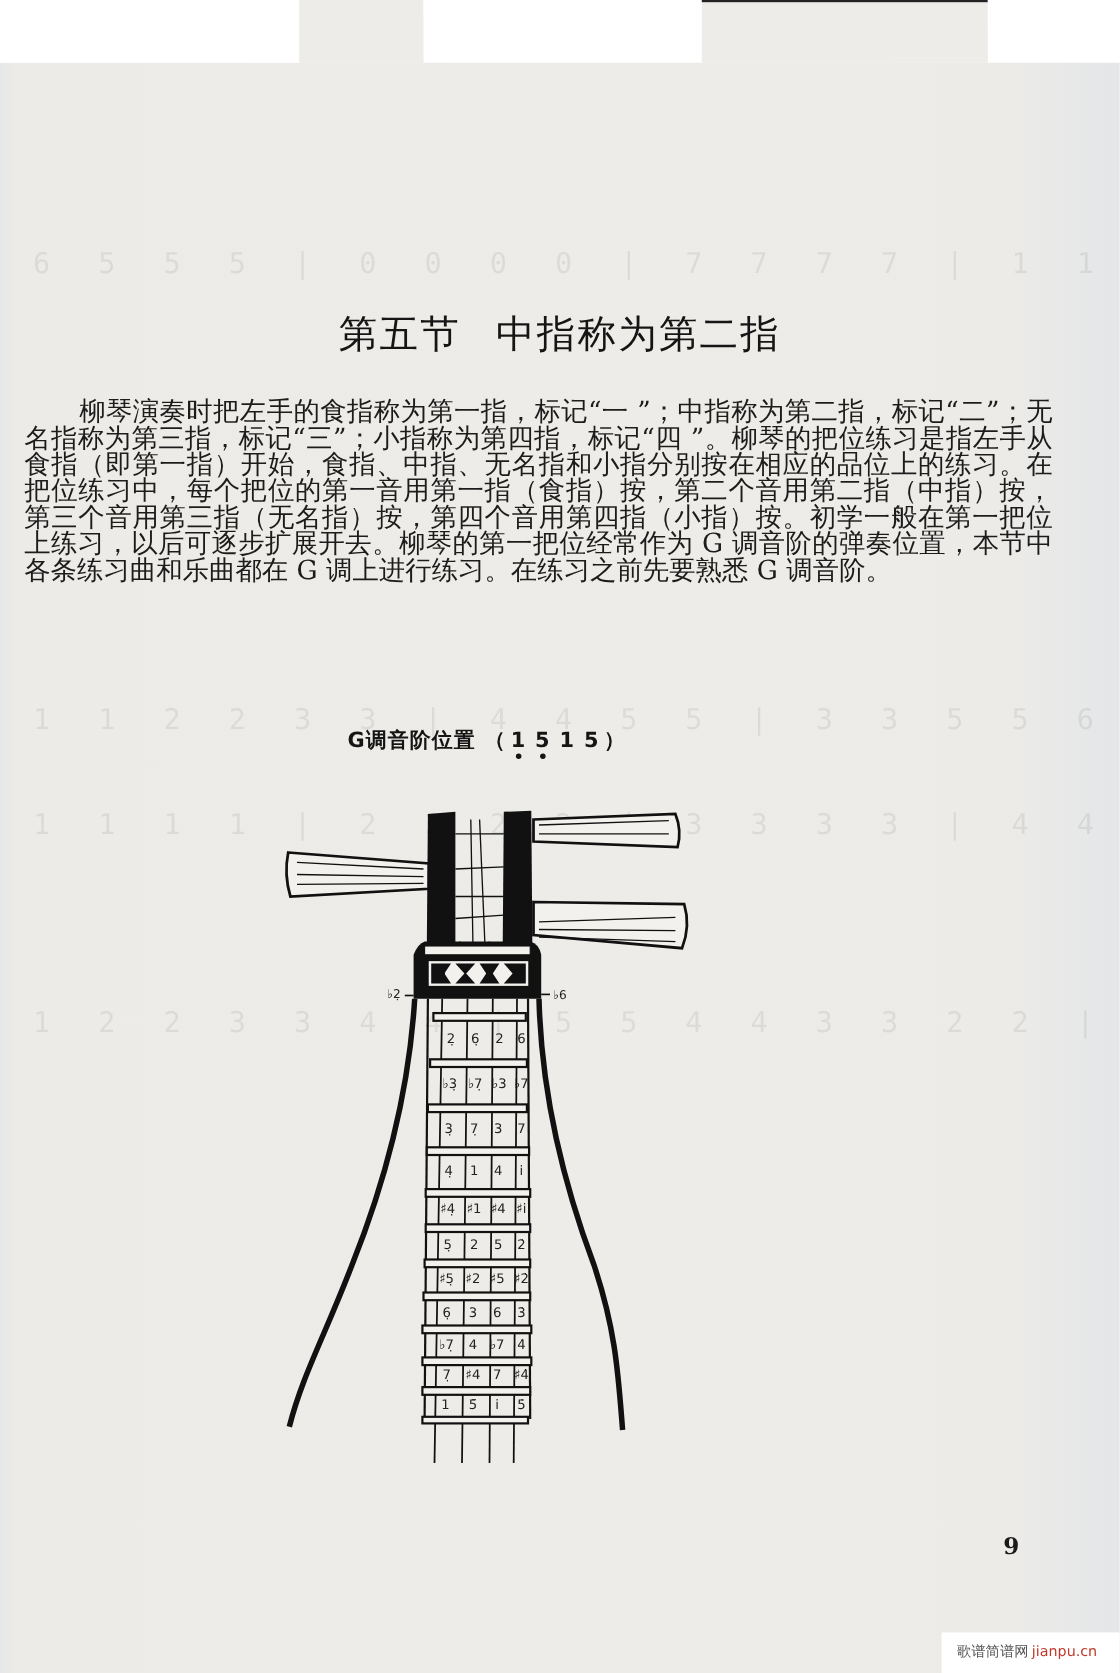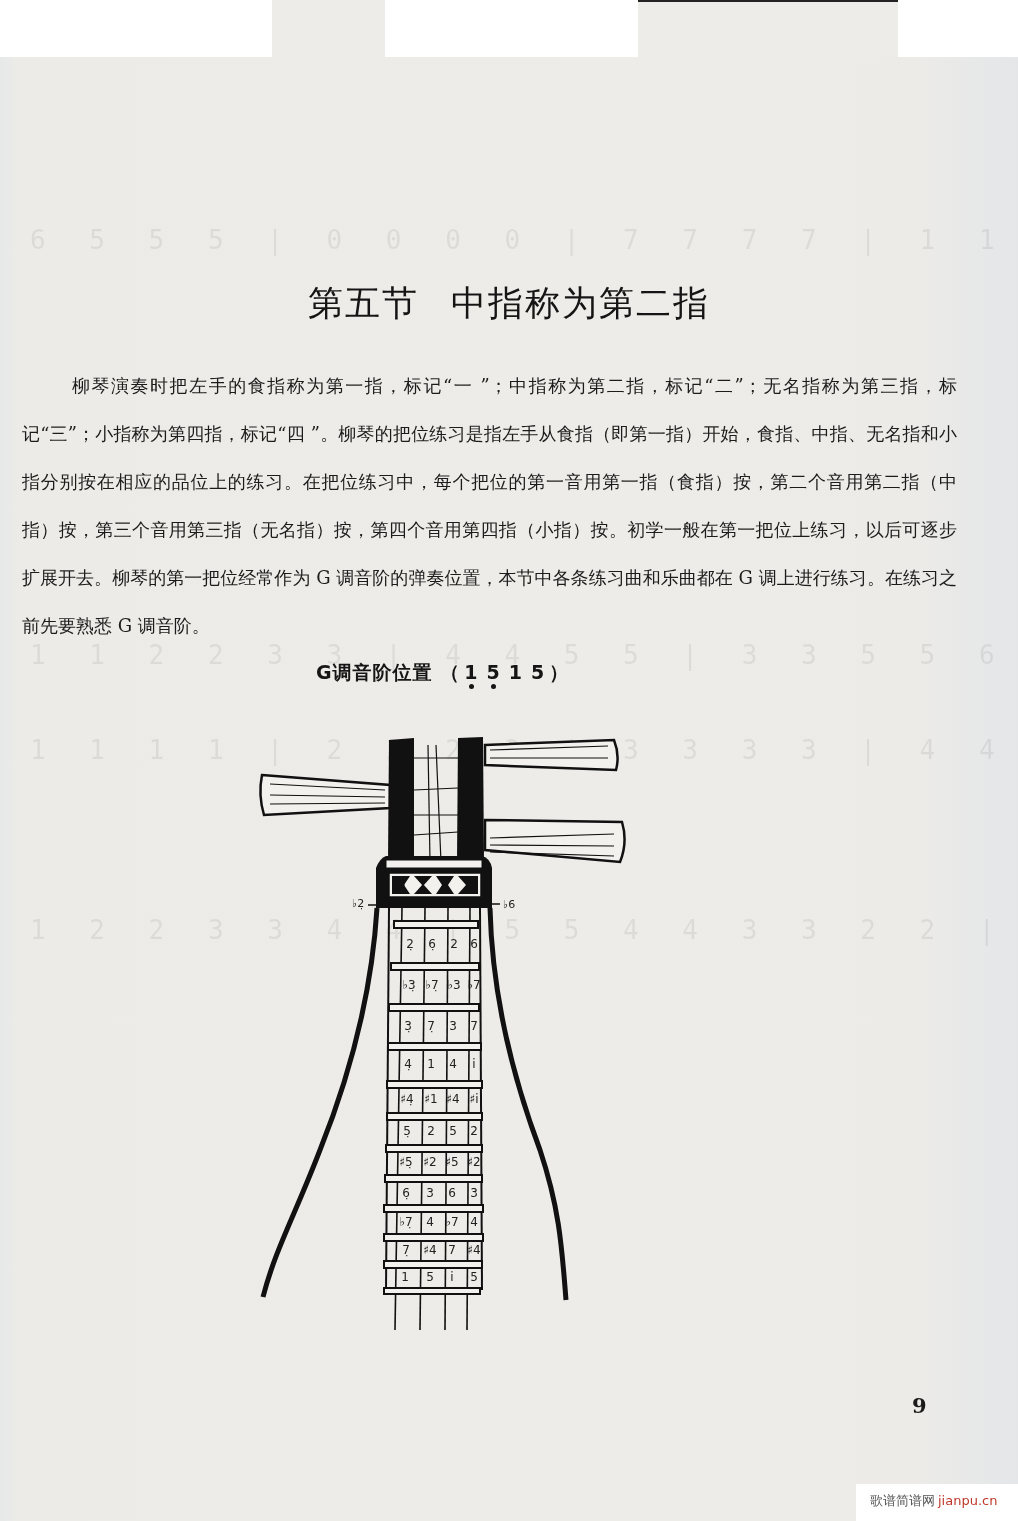--- a/index.html
+++ b/index.html
@@ -21,21 +21,21 @@
 
   .title {
     position:absolute; left:0; width:1018px; top:280px; text-align:center;
     font-family:"DejaVu Serif","Liberation Serif",serif;
     font-size:35px; letter-spacing:2px; color:#151515;
   }
   .title span.gap { display:inline-block; width:32px; }
 
   .para {
     position:absolute; left:22px; width:935px; top:362px;
-    font-size:18px; line-height:48px; text-align:justify; color:#1c1c1c;
+    font-size:24px; line-height:24px; text-align:justify; color:#1c1c1c;
     text-indent:50px;
   }
 
   .caption {
     position:absolute; left:316px; top:660px; font-size:19px; font-weight:bold;
     font-family:"DejaVu Sans","Liberation Sans",sans-serif; color:#151515; letter-spacing:1px;
     white-space:nowrap;
   }
   .caption .note { position:relative; display:inline-block; margin:0 4px; }
   .caption .note.dot-below::after {

